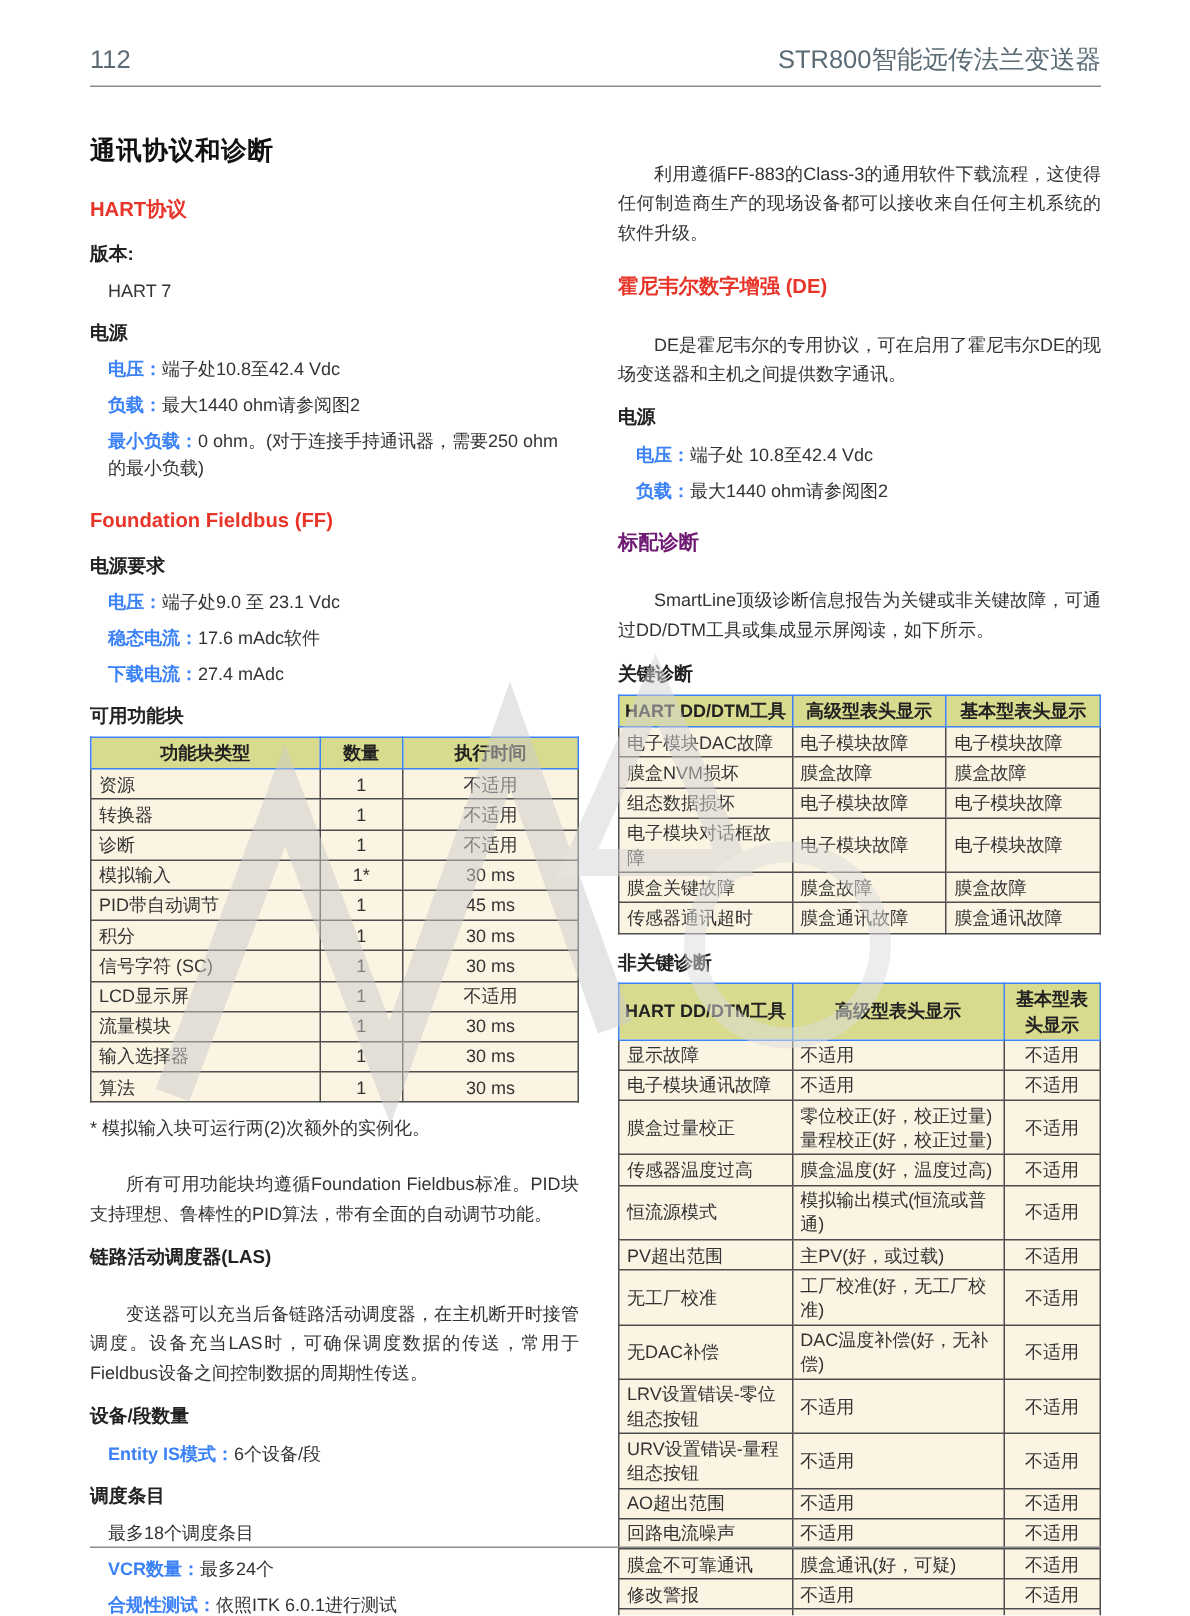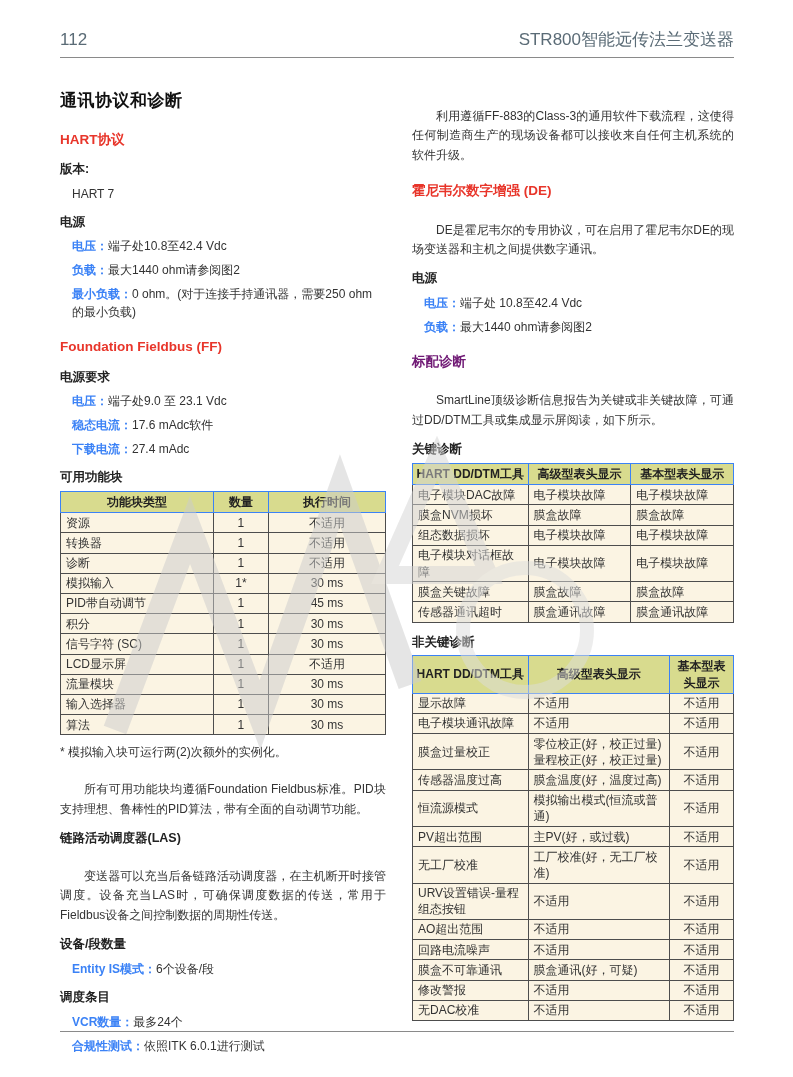--- a/index.html
+++ b/index.html
@@ -151,20 +151,21 @@
       </table>
     <p class="footnote">* 模拟输入块可运行两(2)次额外的实例化。</p>
     <p class="para">所有可用功能块均遵循Foundation Fieldbus标准。PID块支持理想、鲁棒性的PID算法，带有全面的自动调节功能。</p>
 
     <p class="mini-head">链路活动调度器(LAS)</p>
     <p class="para">变送器可以充当后备链路活动调度器，在主机断开时接管调度。设备充当LAS时，可确保调度数据的传送，常用于Fieldbus设备之间控制数据的周期性传送。</p>
 
     <p class="mini-head">设备/段数量</p>
     <p class="spec"><b>Entity IS模式：</b><span>6个设备/段</span></p>
     <p class="mini-head">调度条目</p>
+    <p class="spec">最多18个调度条目</p>
     <p class="spec"><b>VCR数量：</b><span>最多24个</span></p>
     <p class="spec"><b>合规性测试：</b><span>依照ITK 6.0.1进行测试</span></p>
   </div>
 
   <div class="col col-right">
     <p class="para">利用遵循FF-883的Class-3的通用软件下载流程，这使得任何制造商生产的现场设备都可以接收来自任何主机系统的软件升级。</p>
 
     <h2 class="red">霍尼韦尔数字增强 (DE)</h2>
     <p class="para">DE是霍尼韦尔的专用协议，可在启用了霍尼韦尔DE的现场变送器和主机之间提供数字通讯。</p>
     <p class="mini-head">电源</p>
@@ -267,20 +268,30 @@
             <td>PV超出范围</td>
             <td>主PV(好，或过载)</td>
             <td>不适用</td>
           </tr>
           <tr>
             <td>无工厂校准</td>
             <td>工厂校准(好，无工厂校准)</td>
             <td>不适用</td>
           </tr>
           <tr>
+            <td>无DAC补偿</td>
+            <td>DAC温度补偿(好，无补偿)</td>
+            <td>不适用</td>
+          </tr>
+          <tr>
+            <td>LRV设置错误-零位组态按钮</td>
+            <td>不适用</td>
+            <td>不适用</td>
+          </tr>
+          <tr>
             <td>URV设置错误-量程组态按钮</td>
             <td>不适用</td>
             <td>不适用</td>
           </tr>
           <tr>
             <td>AO超出范围</td>
             <td>不适用</td>
             <td>不适用</td>
           </tr>
           <tr>

